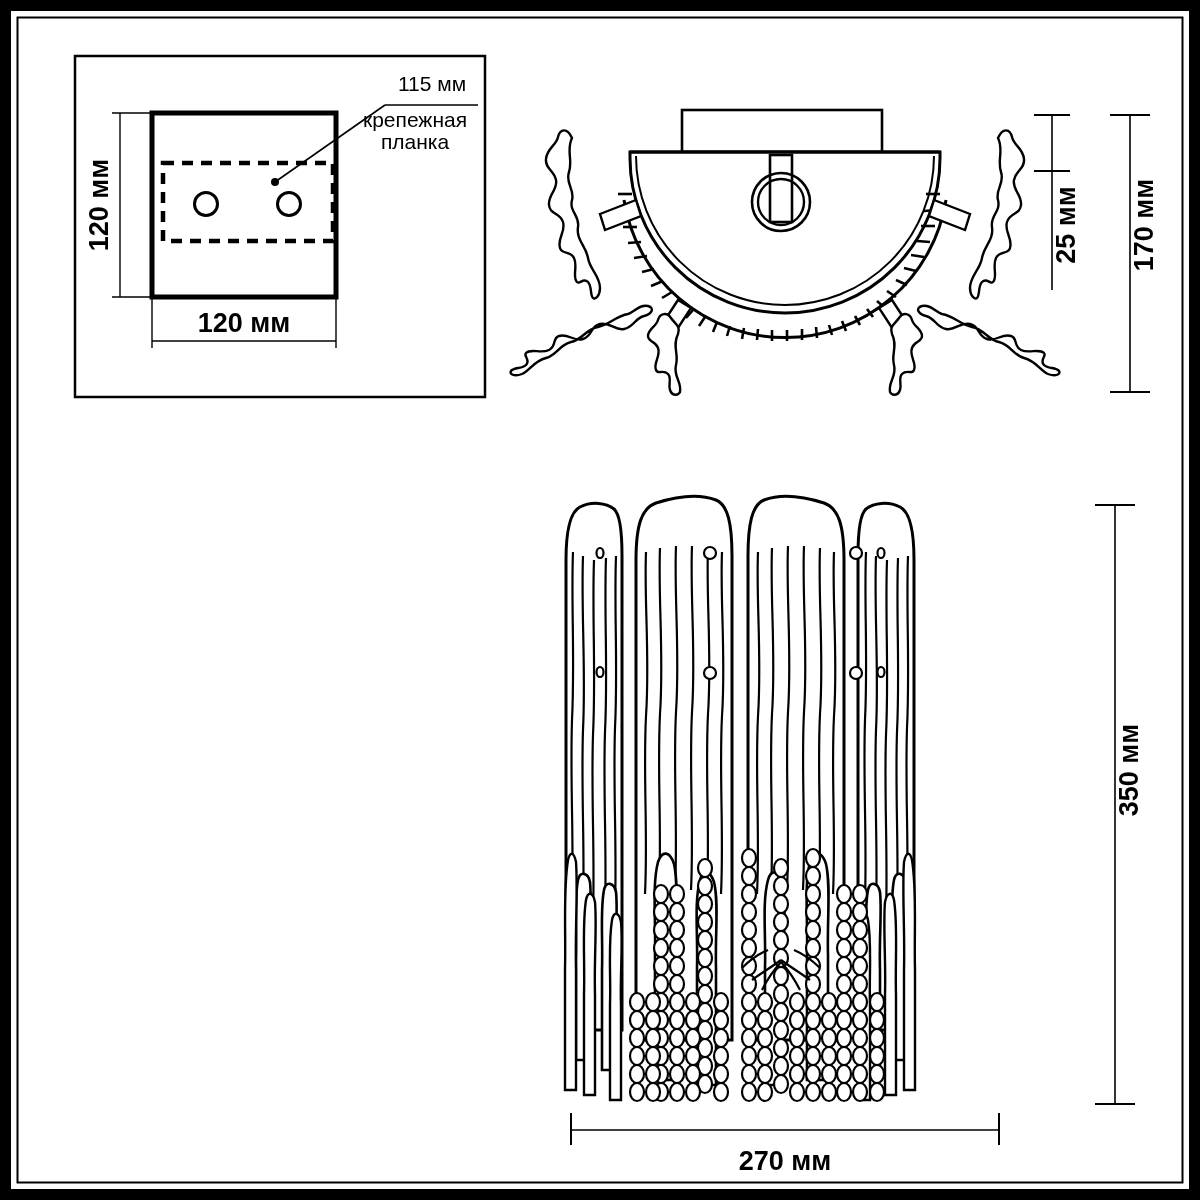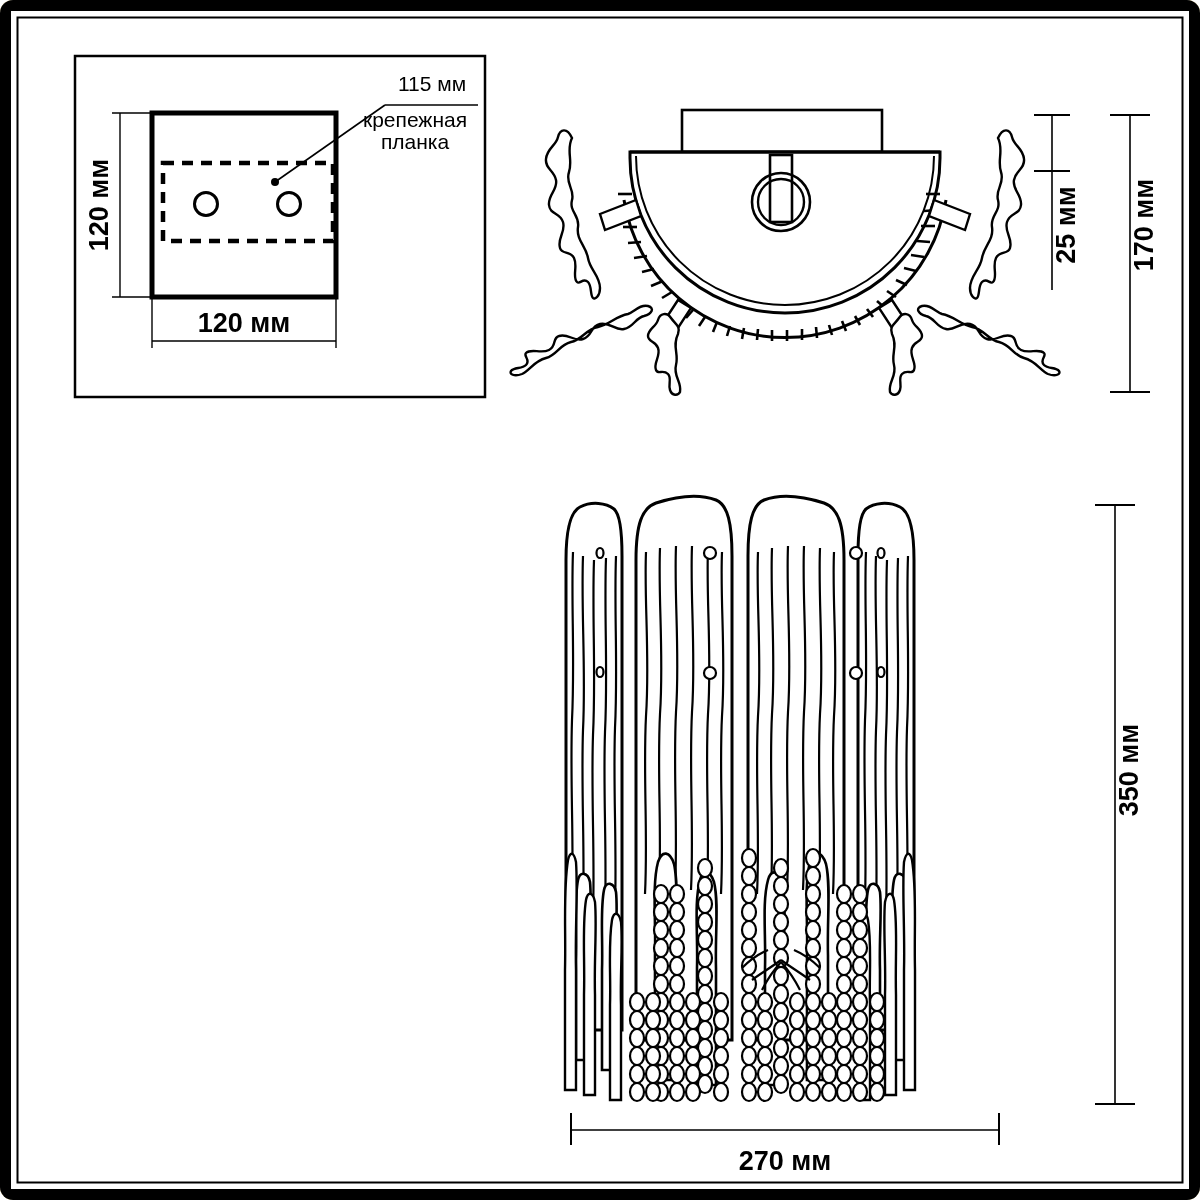--- a/index.html
+++ b/index.html
@@ -9,21 +9,20 @@
   }
   body {
     font-family: "Liberation Sans", sans-serif;
   }
   #page {
     position: relative;
     width: 1200px;
     height: 1200px;
     background: #eab308;
     overflow: hidden;
-    border-radius: 13px;
   }
   #page svg {
     position: absolute;
     left: 0;
     top: 0;
   }
   .dim-text {
     font-family: "Liberation Sans", sans-serif;
     font-size: 27px;
     font-weight: bold;

